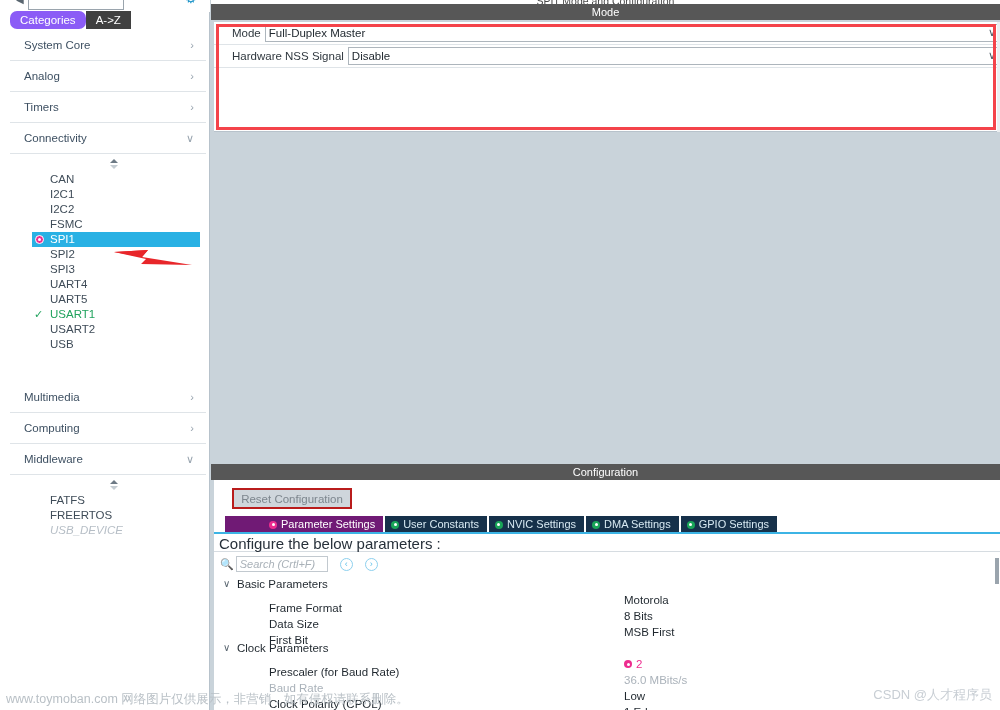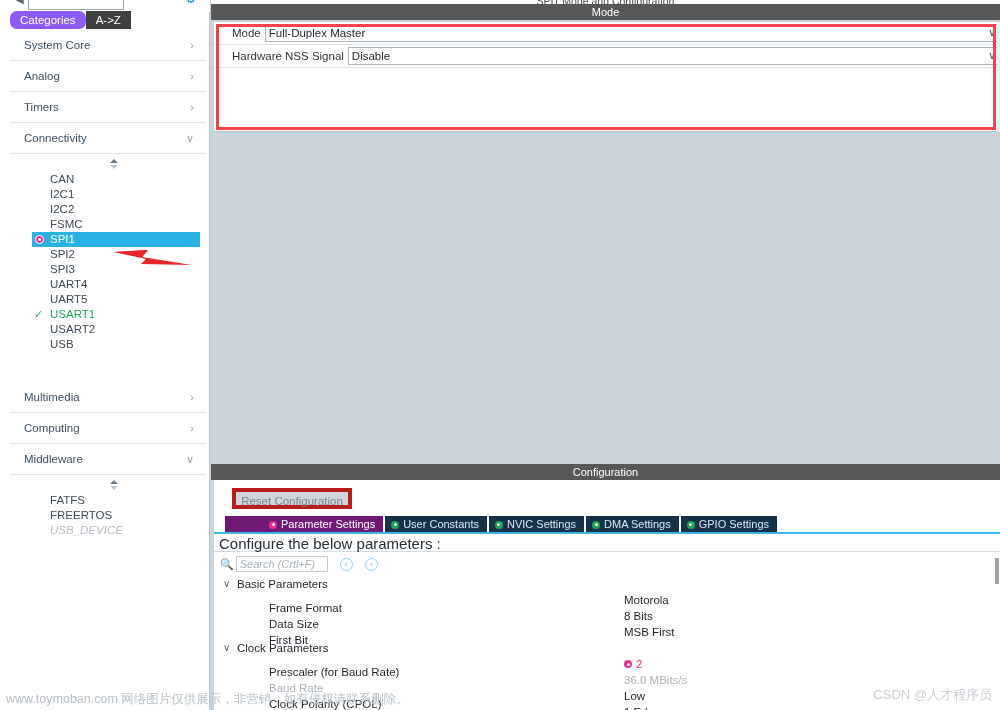--- a/index.html
+++ b/index.html
@@ -261,21 +261,21 @@
     position: absolute;
     left: 3px; top: 480px;
     width: 786px; height: 230px;
     background: #ffffff;
   }
   .reset-btn {
     position: absolute;
     left: 18px; top: 8px;
     width: 120px; height: 21px;
     background: #cfd6dc;
-    border: 4px solid #b91c1c;
+    border: 2px solid #b91c1c;
     color: #7d868e;
     font-size: 11.5px;
     line-height: 19px;
     text-align: center;
     cursor: default;
   }
   .cfg-tabs {
     position: absolute;
     left: 11px; top: 36px;
     display: flex;

